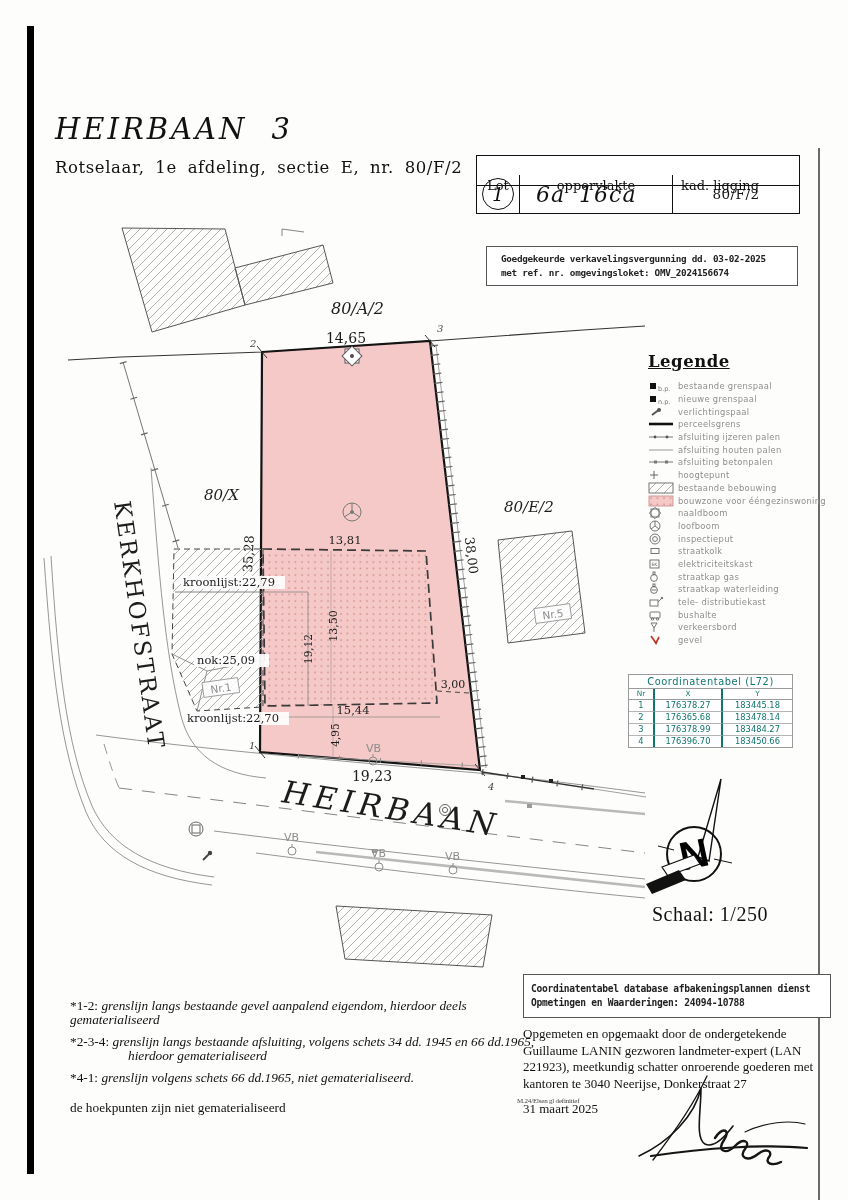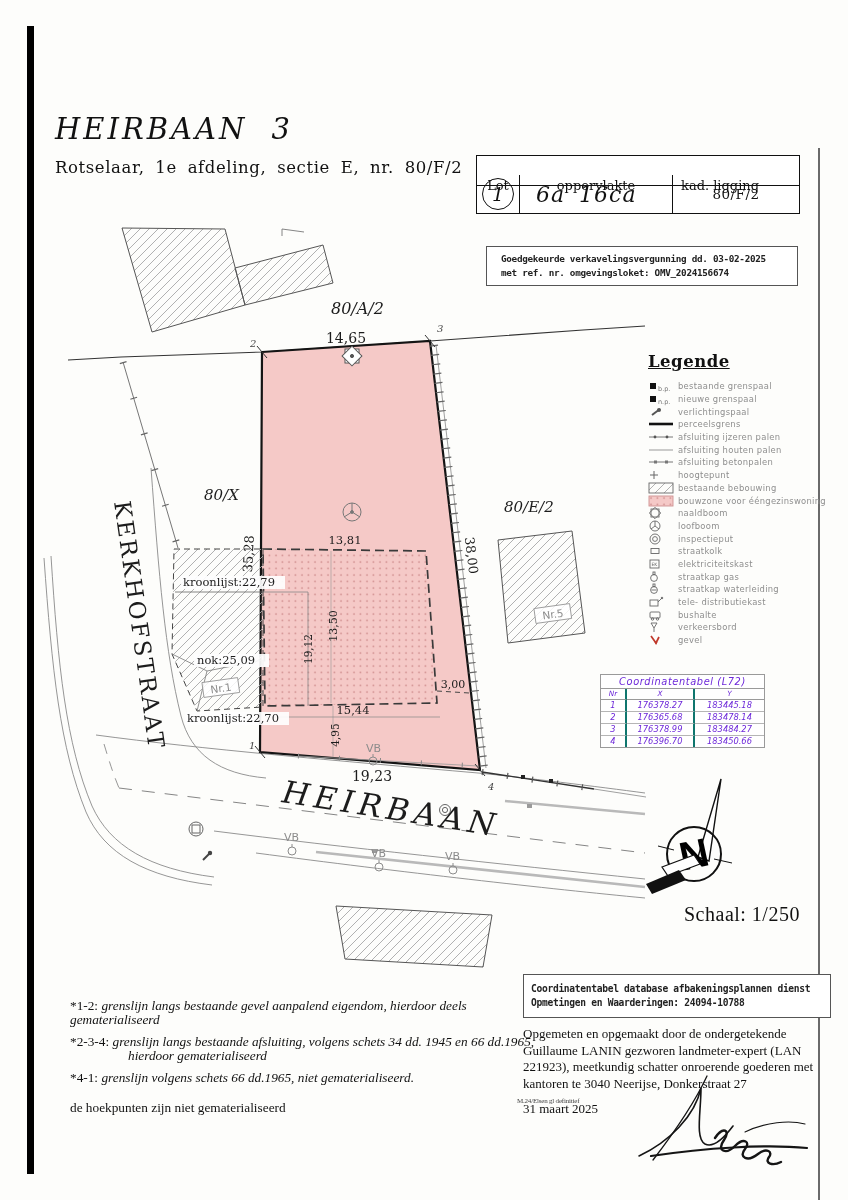--- a/index.html
+++ b/index.html
@@ -42,43 +42,43 @@
     text-decoration:underline;letter-spacing:.5px;}
   .lg-items{margin-top:9px;}
   .lg-row{display:flex;align-items:center;height:12.7px;}
   .lg-ic{width:30px;flex:none;position:relative;display:flex;align-items:center;}
   .lg-sub{position:absolute;left:10px;top:5px;font-family:"DejaVu Sans",sans-serif;
     font-size:6.5px;color:#777;}
   .lg-lab{font-family:"DejaVu Sans",sans-serif;font-size:8.4px;color:#8e8e8e;
     letter-spacing:.3px;white-space:nowrap;}
   .lg-ic svg{display:block;}
   
-  .coord{left:600px;top:674px;width:163px;border:1px solid #9a9a9a;background:#fff;
-    font-family:"DejaVu Sans",sans-serif;color:#6d28d9;font-style:italic;}
+  .coord{left:628px;top:674px;width:163px;border:1px solid #9a9a9a;background:#fff;
+    font-family:"DejaVu Sans",sans-serif;color:#0f766e;}
   .ct-title{height:13px;line-height:13px;text-align:center;font-size:9.8px;
     letter-spacing:.6px;border-bottom:1px solid #9a9a9a;}
   .ct-head,.ct-row{display:grid;grid-template-columns:26px 68px 1fr;}
   .ct-head span{height:10px;line-height:10px;font-size:7.3px;text-align:center;
     border-bottom:1px solid #9a9a9a;}
   .ct-row span{height:11px;line-height:11px;font-size:8.3px;text-align:center;
     border-bottom:1px solid #b5b5b5;}
   .ct-row:last-child span{border-bottom:none;}
   .ct-head span:nth-child(-n+2),.ct-row span:nth-child(-n+2){border-right:2px solid #0f766e;}
   
   .descr{left:70px;top:991px;width:470px;font-size:13.3px;line-height:14px;}
   .descr .hd{font-weight:bold;text-decoration:underline;}
   .descr .ln{margin-top:8px;}
   .descr .tag{font-style:normal;}
   .descr .it{font-style:italic;}
   .descr .indent{display:block;margin-left:58px;}
   .descr .ft{margin-top:16px;}
   .surveyor{left:523px;top:1026px;width:302px;font-size:13px;line-height:16.5px;}
   .surveyor .date{margin-top:9px;}
   .tiny-note{left:517px;top:1097px;font-size:7px;color:#444;letter-spacing:-.2px;}
-  .scale-label{left:684px;top:903px;font-size:20px;letter-spacing:.5px;}
+  .scale-label{left:652px;top:903px;font-size:20px;letter-spacing:.5px;}
   
   .edge-left{left:27px;top:26px;width:7px;height:1148px;background:#000;}
   .edge-right{left:818px;top:148px;width:1.6px;height:1052px;background:#6a6a6a;}
   svg{overflow:visible;}
   .sig path{stroke:#151515;fill:none;stroke-linecap:round;}
 </style>
 </head>
 <body>
 
 <div class="page">

